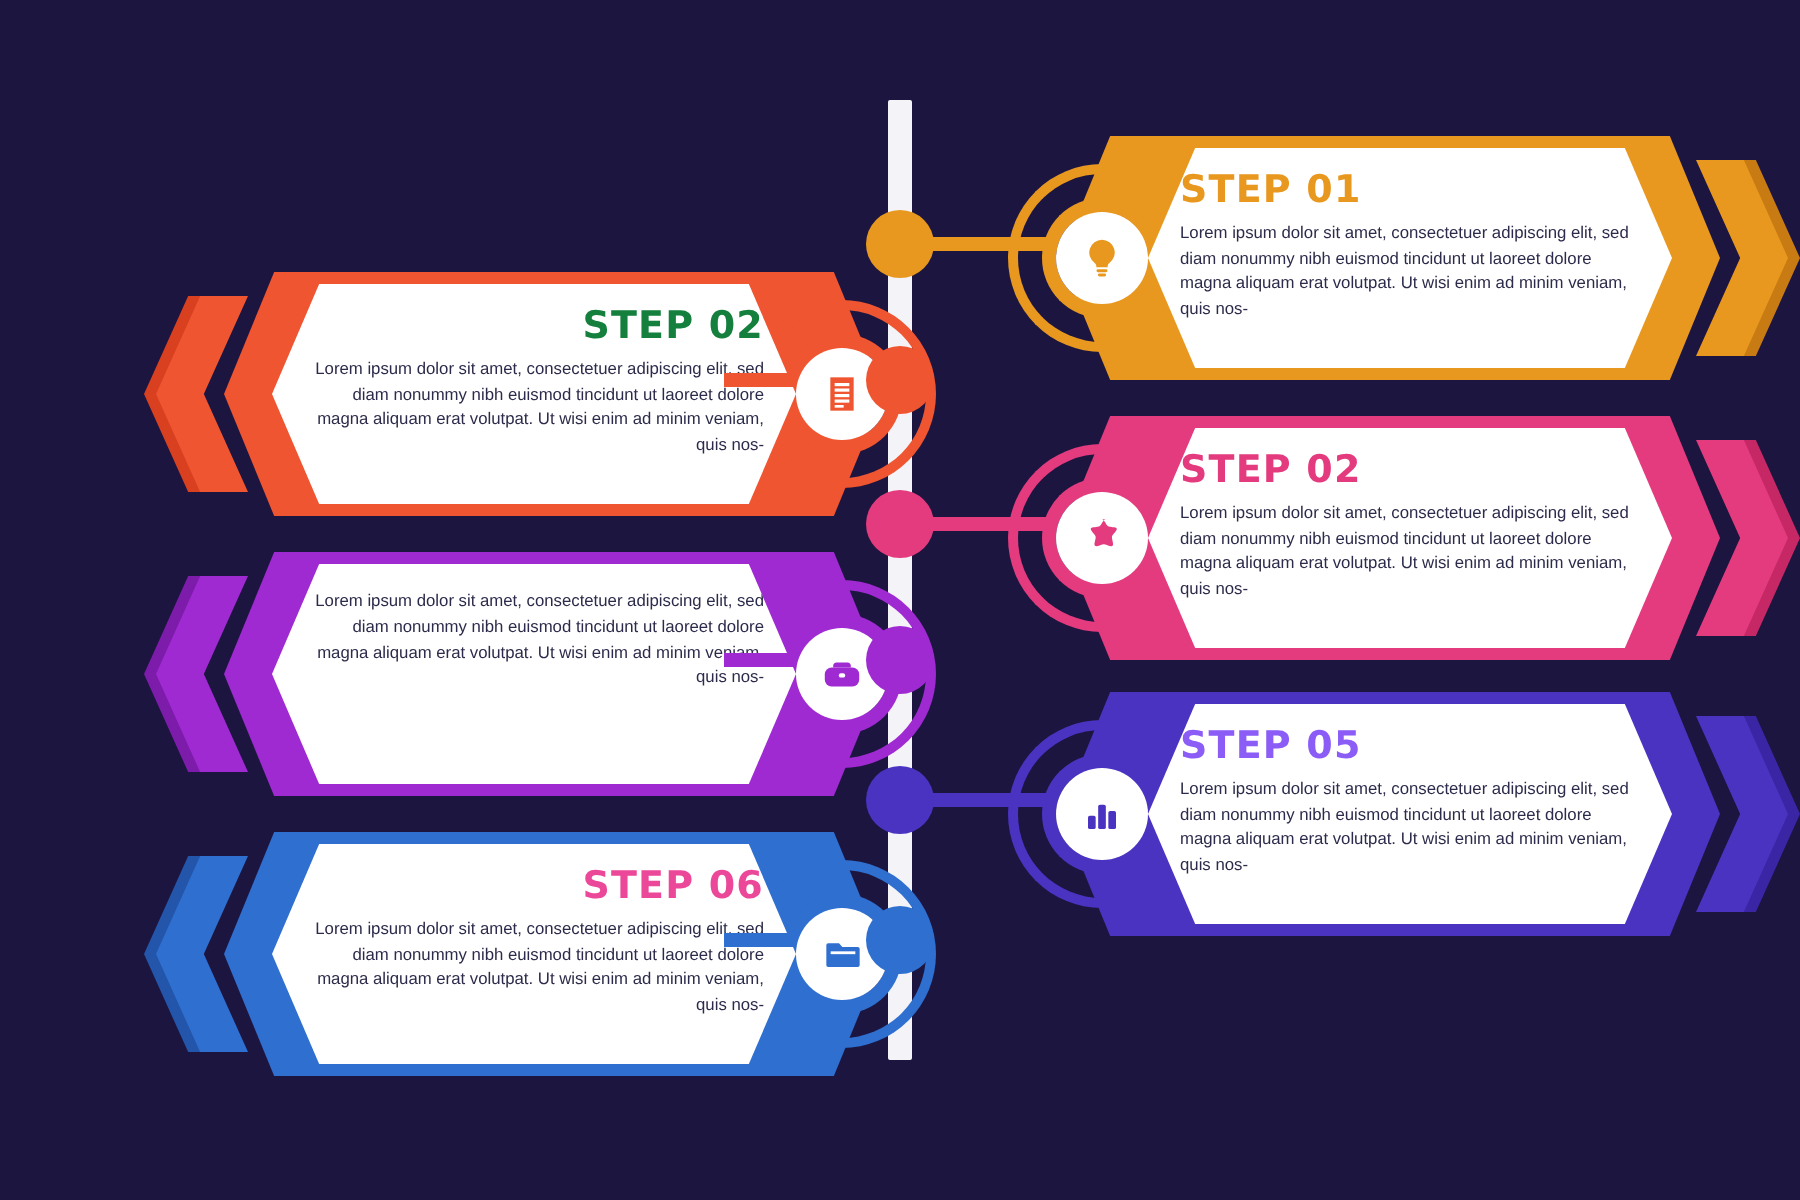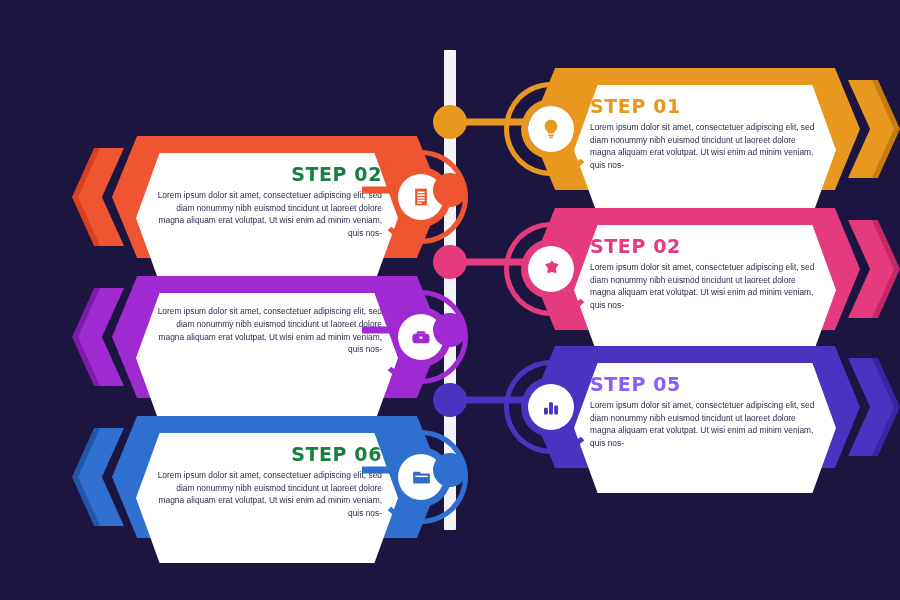--- a/index.html
+++ b/index.html
@@ -57,23 +57,23 @@
   
   .hex-back {
     position: absolute;
     left: 0; top: 0;
     width: 330px; height: 122px;
     clip-path: polygon(0% 50%, 7.6% 0%, 92.4% 0%, 100% 50%, 92.4% 100%, 7.6% 100%);
   }
   
   .hex-card {
     position: absolute;
-    top: 17px;
+    top: 6px;
     width: 262px;
-    height: 130px;
+    height: 110px;
     background: #ffffff;
     box-sizing: border-box;
     padding: 12px 16px 10px 16px;
     clip-path: polygon(0% 50%, 9% 0%, 91% 0%, 100% 50%, 91% 100%, 9% 100%);
   }
   .step.right .hex-card { left: 44px; }
   .step.left  .hex-card { left: 24px; }
 
   .step-title {
     font-size: 19px;
@@ -306,21 +306,21 @@
           </div>
         </div>
       </div>
       <div class="step left" style="top: 416px; left: 112px;">
         <div class="chev">
           <div class="chev-back" style="background: rgb(35, 86, 171);"></div>
           <div class="chev-front" style="background: rgb(47, 111, 208);"></div>
         </div>
         <div class="hex-back" style="background: rgb(47, 111, 208);"></div>
         <div class="hex-card">
-          <div class="step-title" style="color: #15803d;">STEP 06</div>
+          <div class="step-title" style="color: #ec4899;">STEP 06</div>
           <div class="step-body">Lorem ipsum dolor sit amet, consectetuer adipiscing elit, sed diam nonummy nibh euismod tincidunt ut laoreet dolore magna aliquam erat volutpat. Ut wisi enim ad minim veniam, quis nos-</div>
         </div>
         <div class="badge">
           <div class="ring-outer" style="border-color: rgb(47, 111, 208);"></div>
           <div class="ring-mid" style="border-color: rgb(47, 111, 208);"></div>
           <div class="core">
             <svg width="23" height="20" viewBox="0 0 24 24" fill="#2f6fd0">
               <path d="M3.2 5.6h6.4l2 2.2h9.2c.7 0 1.2.5 1.2 1.2v9.6c0 .7-.5 1.2-1.2 1.2H3.2c-.7 0-1.2-.5-1.2-1.2V6.8c0-.7.5-1.2 1.2-1.2z"></path>
               <rect x="4.6" y="10.4" width="14.8" height="1.7" fill="#fff"></rect>
             </svg>

